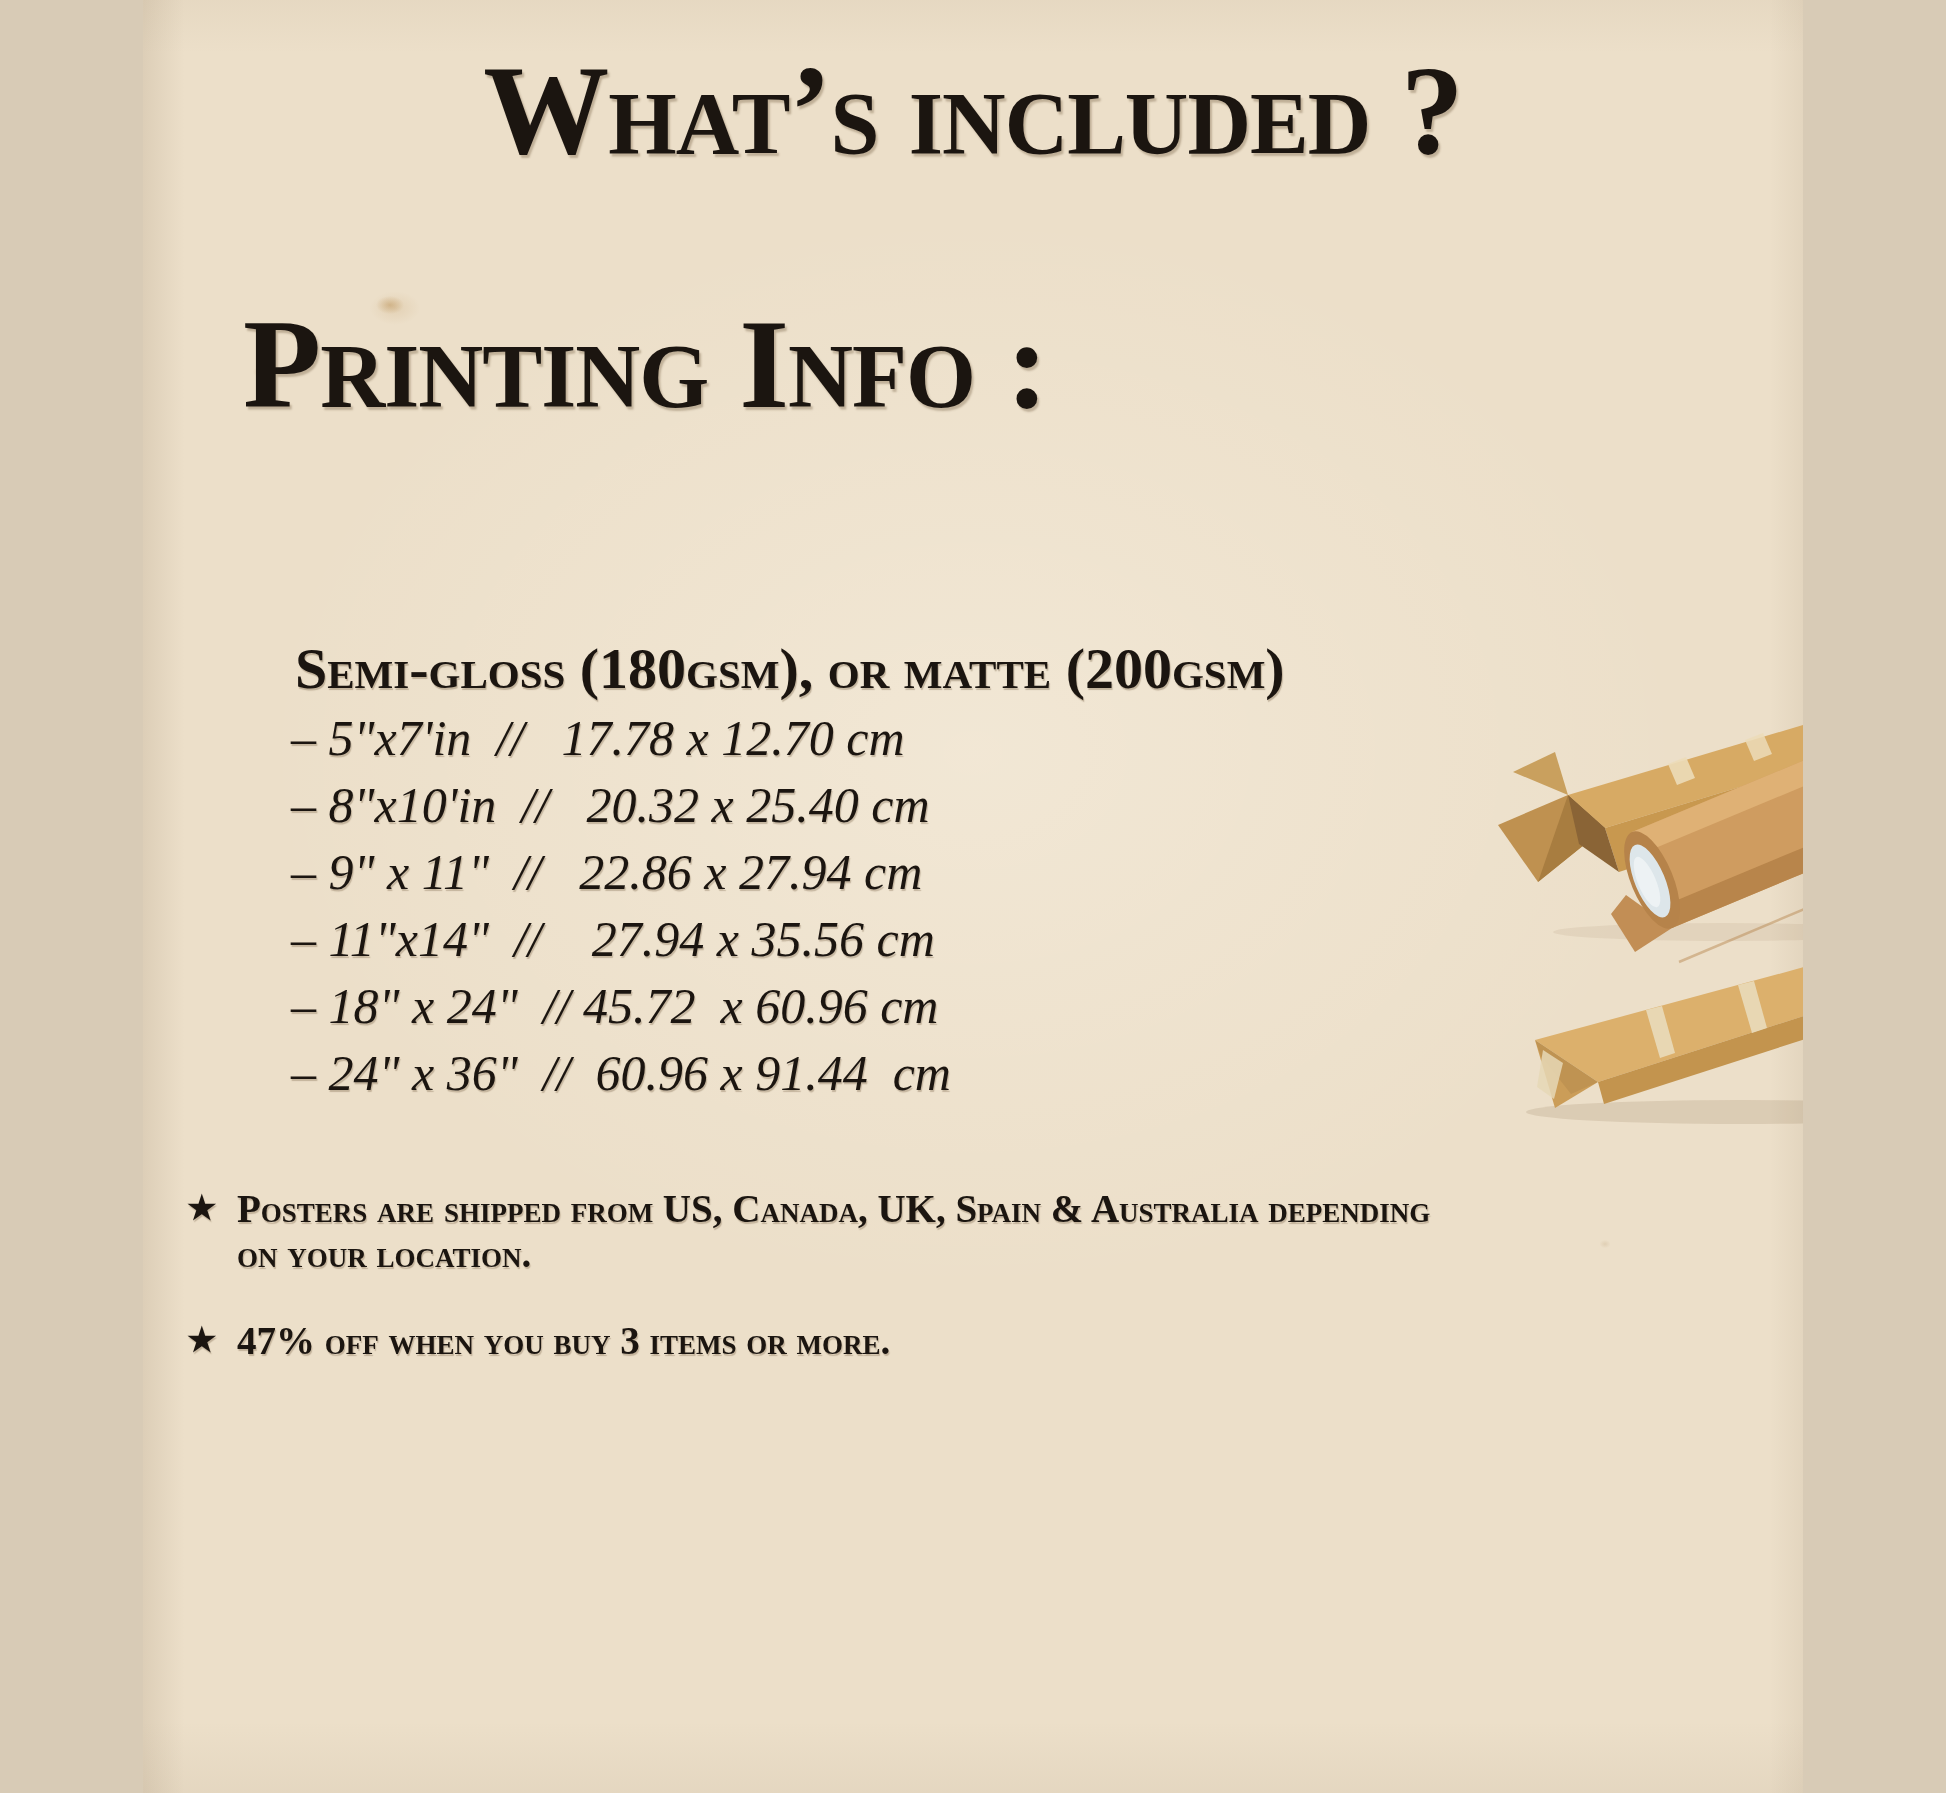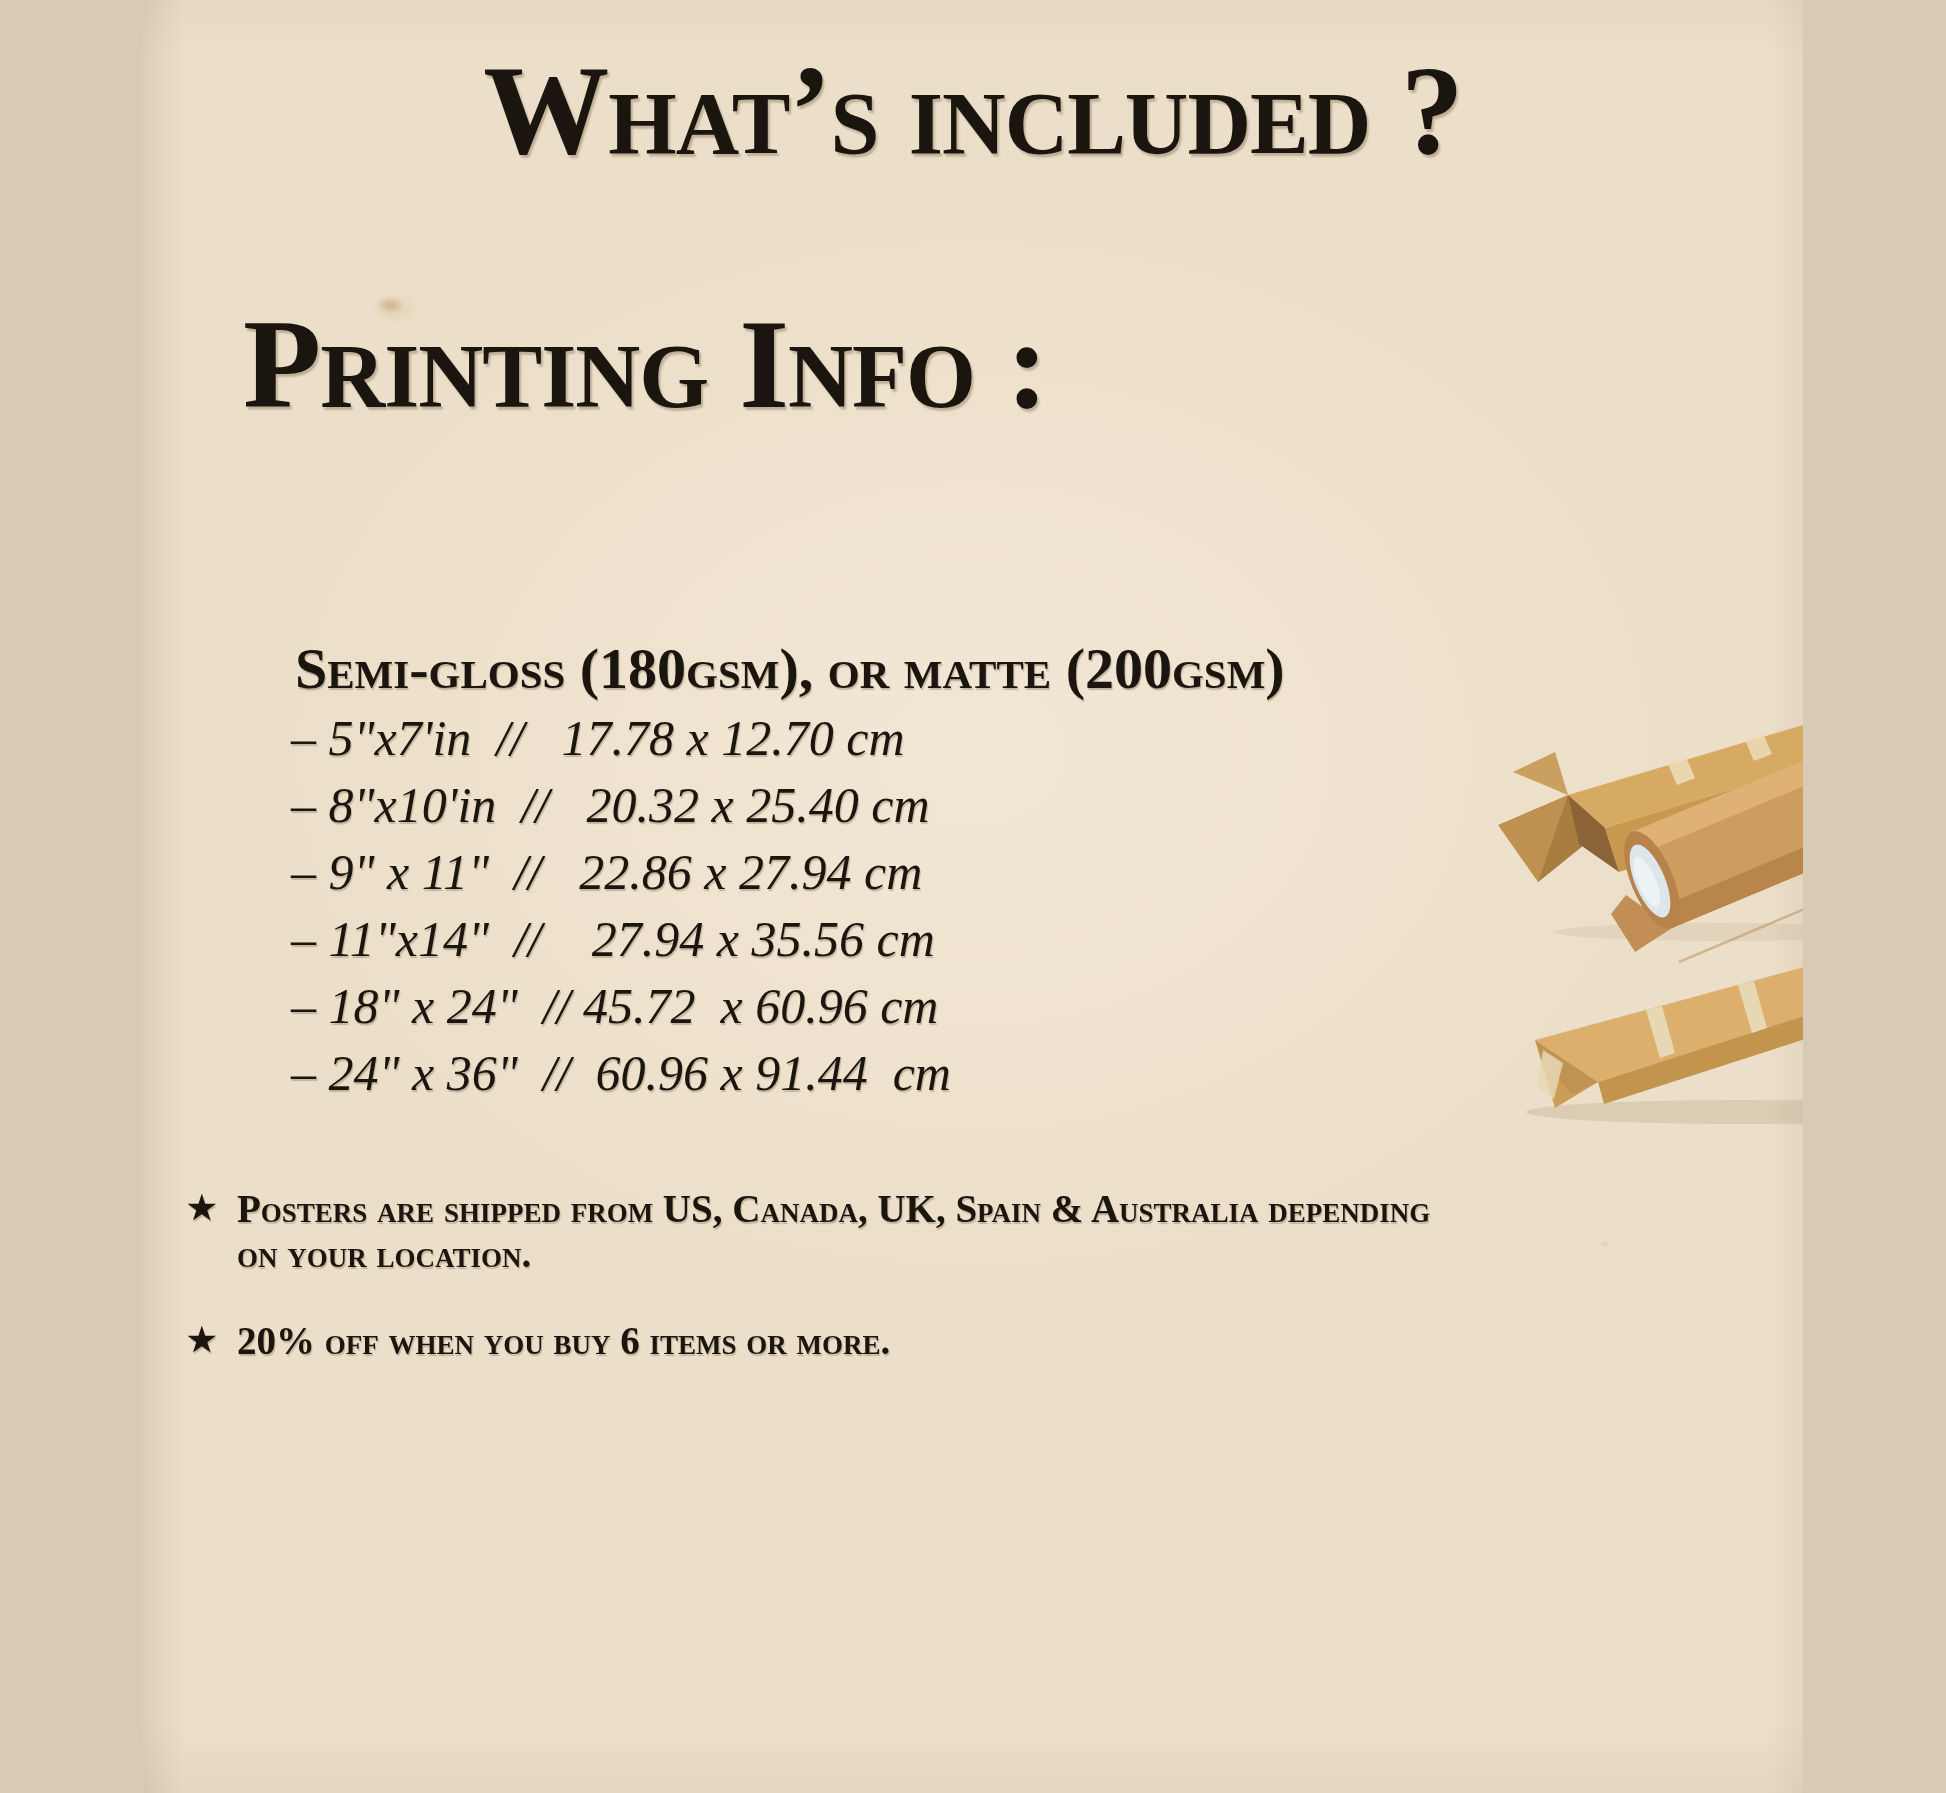--- a/index.html
+++ b/index.html
@@ -130,17 +130,17 @@
   </svg>
 
   <div class="notes">
     <div class="note">
       <span class="star">★</span>
       <span class="note-text">Posters are shipped from US, Canada, UK, Spain &amp; Australia depending
 on your location.</span>
     </div>
     <div class="note">
       <span class="star">★</span>
-      <span class="note-text">20% off when you buy 6 items or more.</span>
+      <span class="note-text">47% off when you buy 3 items or more.</span>
     </div>
   </div>
 
 </div>
 
 </body></html>

